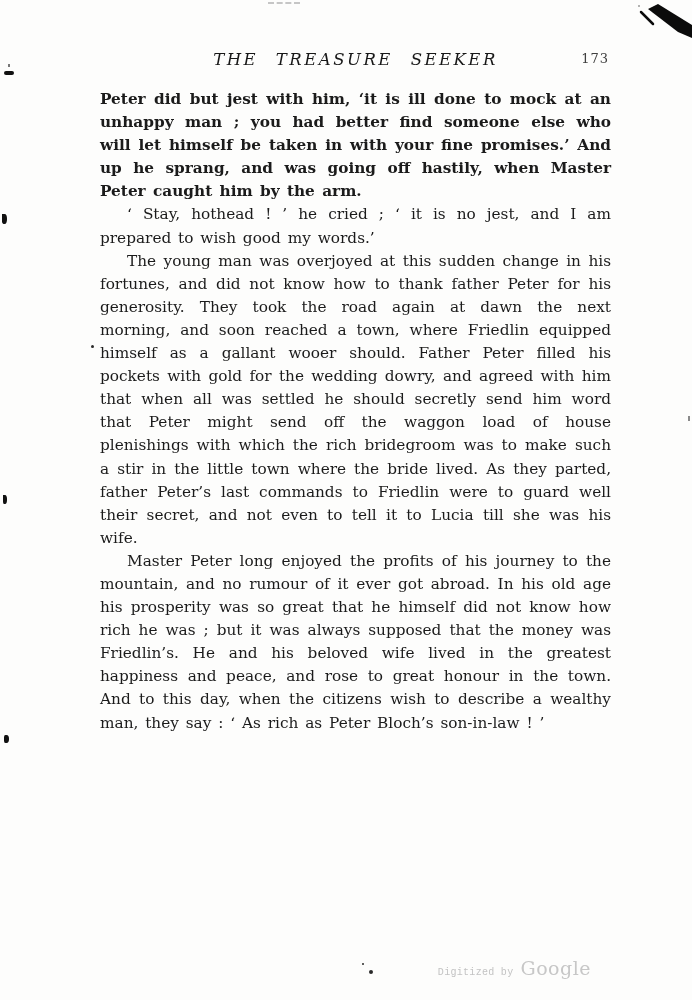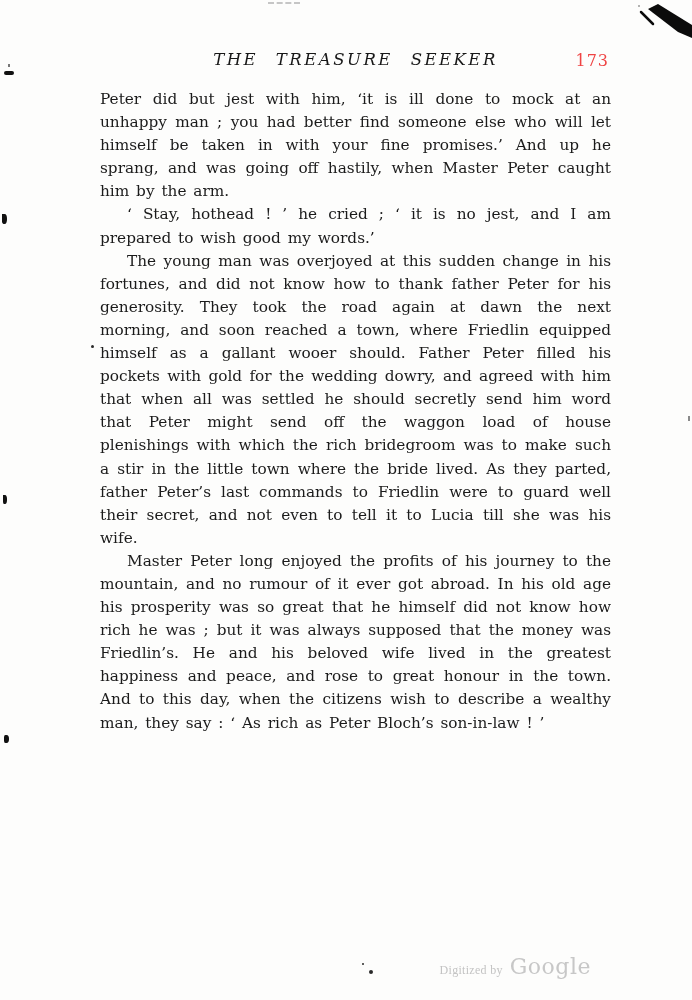--- a/index.html
+++ b/index.html
@@ -34,64 +34,65 @@
     font-size: 16.5px;
     letter-spacing: 2.5px;
     word-spacing: 10px;
     white-space: nowrap;
     color: #171717;
   }
   .page-number {
     position: absolute;
     right: 2px;
     top: 1px;
-    font-size: 16px;
+    font-size: 13px;
     letter-spacing: 1px;
-    color: #ef4444;
+    color: #404040;
   }
 
   
   .text-block {
     position: absolute;
     top: 88px;
     left: 100px;
     width: 511px;
     font-size: 15.3px;
     line-height: 23.1px;
     text-align: justify;
     word-spacing: 2px;
     color: #1b1b1b;
   }
   .text-block p {
     margin: 0;
     text-indent: 27px;
   }
   .text-block p.continues {
     text-indent: 0;
+    font-weight: bold;
   }
 
   
   .watermark {
     position: absolute;
     right: 101px;
     bottom: 21px;
     display: flex;
     align-items: baseline;
     gap: 7px;
     user-select: none;
   }
   .watermark .prefix {
-    font-family: Liberation Serif, serif;
-    font-size: 12px;
+    font-family: Liberation Mono, monospace;
+    font-size: 10px;
     color: #c3c3c3;
     letter-spacing: 0.3px;
   }
   .watermark .brand {
     font-family: "DejaVu Serif", serif;
-    font-size: 22px;
+    font-size: 19px;
     color: #c7c7c7;
     letter-spacing: 0.5px;
   }
 
   
   .artifact { position: absolute; pointer-events: none; }
   .pen-stroke { top: 0; left: 620px; width: 72px; height: 42px; }
   .top-dashes {
     top: 2px; left: 268px; width: 32px; height: 0;
     border-top: 2px dashed #9a9a9a; opacity: .55;

